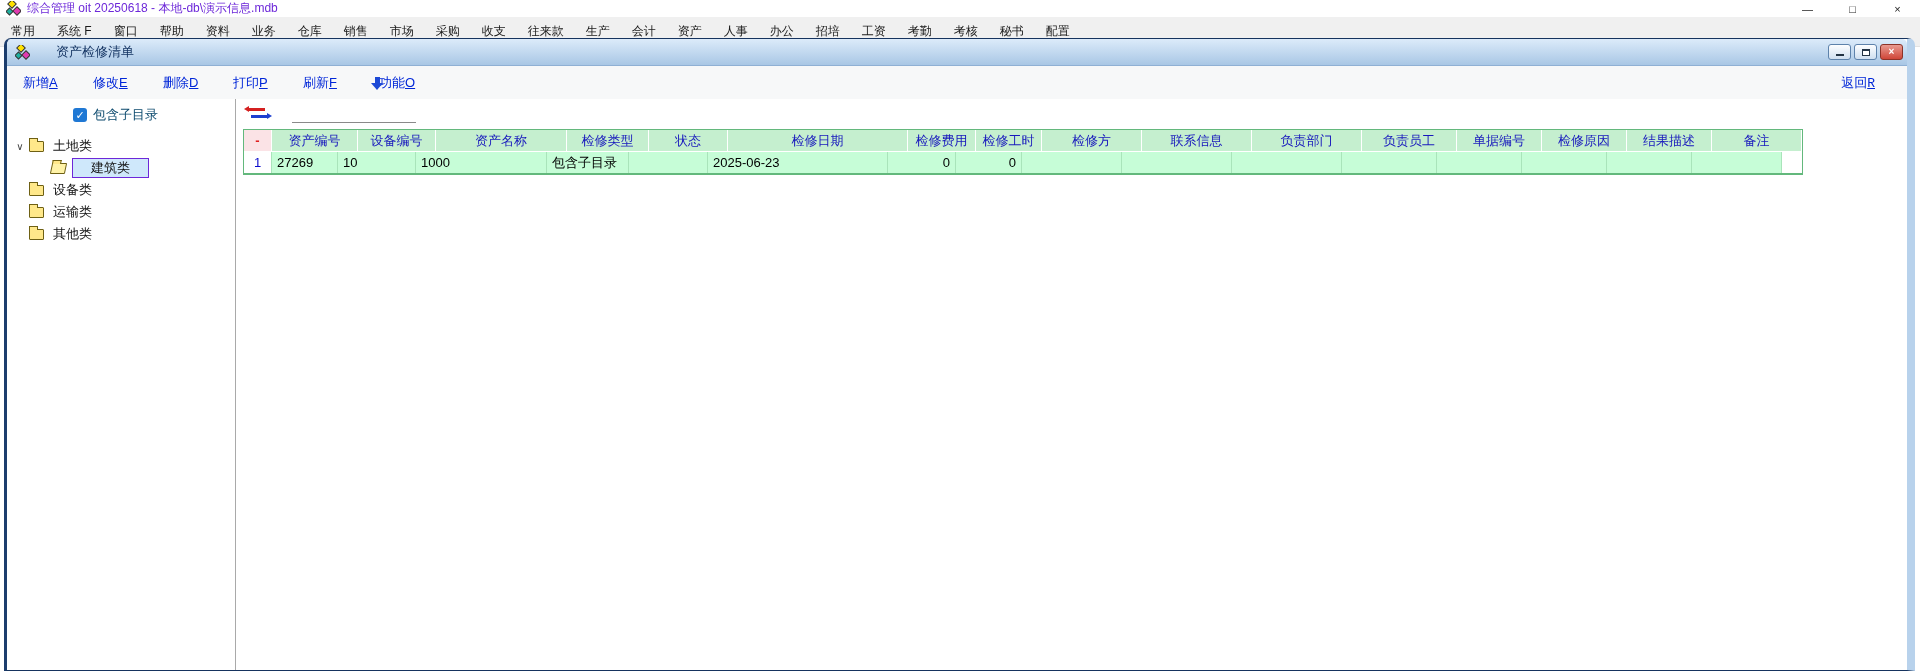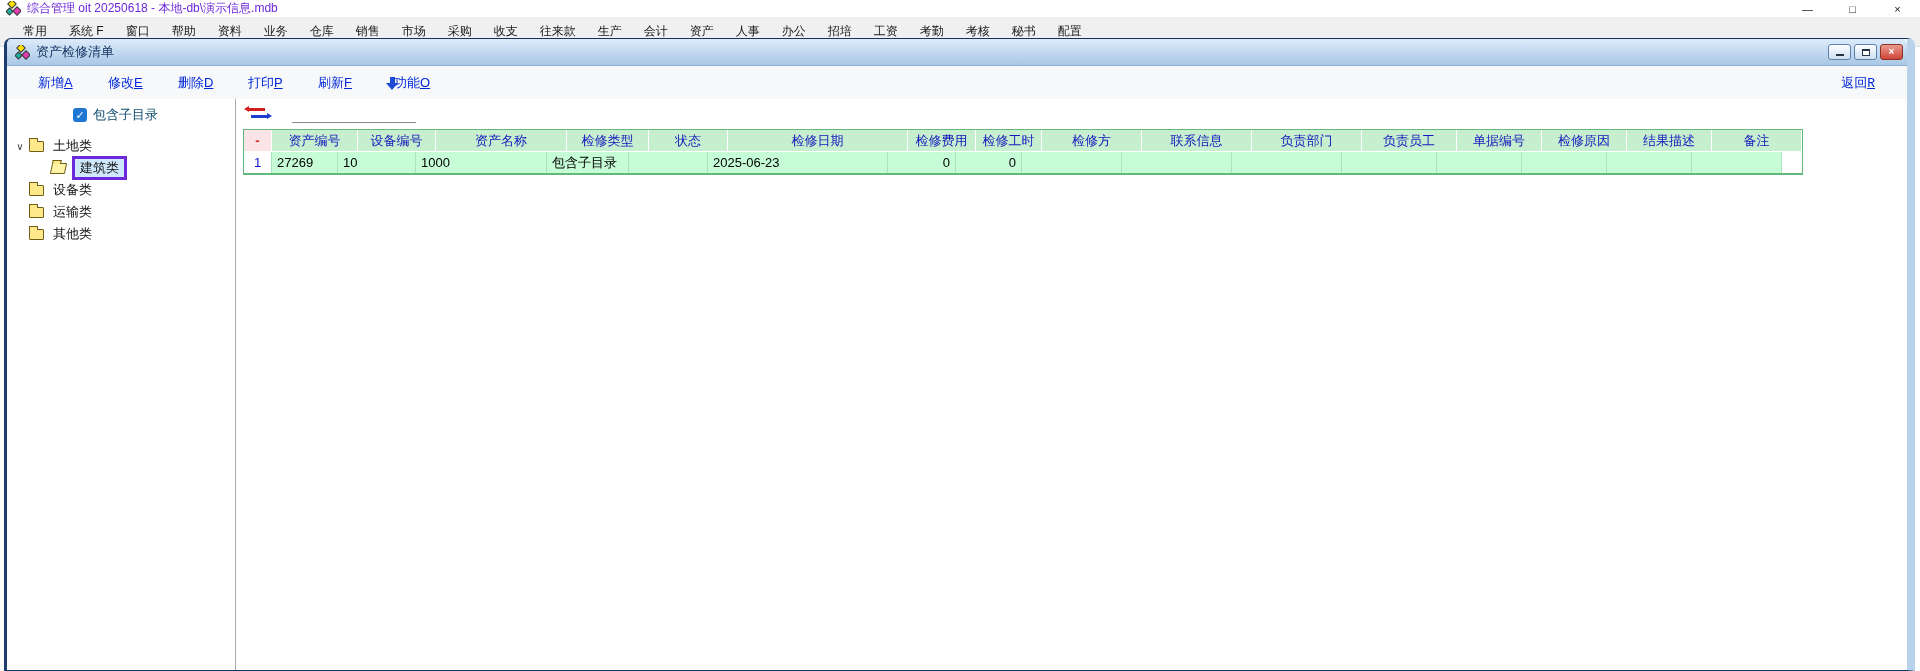--- a/index.html
+++ b/index.html
@@ -10,43 +10,43 @@
   .os-titlebar { position:absolute; left:0; top:0; width:1920px; height:17px; background:#ffffff;
                  display:flex; align-items:center; }
   .os-titlebar .app-icon { margin:0 6px 0 6px; }
   .os-title { font-size:12px; color:#6d28d9; }
   .os-controls { position:absolute; right:0; top:0; height:17px; display:flex; }
   .os-btn { width:45px; height:17px; display:flex; align-items:center; justify-content:center;
             font-size:11px; color:#222; cursor:default; }
 
   
   .menubar { position:absolute; left:0; top:17px; width:1920px; height:30px; background:#f0f0f0;
-             border-bottom:1px solid #e2e2e2; display:flex; align-items:center; padding-left:12px; }
+             border-bottom:1px solid #e2e2e2; display:flex; align-items:center; padding-left:0; }
   .menu-item { padding:1px 11px; font-size:12px; color:#1a1a1a; white-space:nowrap; }
 
   
   .mdi-window { position:absolute; left:4px; top:38px; width:1911px; height:633px;
                 background:#ffffff; border:1px solid #16335e; border-left:3px solid #1c3d6d;
                 border-right:8px solid #b8d2ec; border-radius:7px 7px 0 0; }
   .win-titlebar { position:absolute; left:0; top:0; right:0; height:27px;
                   background:linear-gradient(#dcebfa, #a9c7e5); border-radius:5px 5px 0 0;
-                  display:flex; align-items:center; border-bottom:1px solid #8fb0d4; }
+                  display:flex; align-items:center; border-bottom:1px solid #8fb0d4;gap:20px; }
   .win-titlebar .app-icon { margin:0 6px 0 8px; }
   .win-title { font-size:13px; color:#10305f; }
   .win-controls { position:absolute; right:4px; top:5px; display:flex; gap:3px; }
   .win-btn { width:23px; height:16px; border:1px solid #5d82ab; border-radius:3px;
              background:linear-gradient(#fdfeff,#cfdff0); display:flex; align-items:center;
              justify-content:center; font-size:10px; color:#234; line-height:1; }
   .win-btn.close { background:linear-gradient(#e99a90,#cf4638); color:#fff; border-color:#8c3328; font-weight:bold; }
   .restore-glyph { width:8px; height:7px; border:1px solid #234; border-top-width:2px; background:#fff; }
   .min-glyph { width:8px; height:2px; background:#234; margin-top:5px; }
 
   
   .toolbar { position:absolute; left:0; top:27px; right:0; height:33px; background:#f7f8f9;
-             display:flex; align-items:center; padding-left:31px; }
+             display:flex; align-items:center; padding-left:16px; }
   .tool-item { color:#0026d8; font-size:13px; margin-right:28px; width:42px; white-space:nowrap;
                display:flex; align-items:center; cursor:default; }
   .tool-item u { text-decoration:underline; }
   .tool-item .down-arrow { margin-right:6px; }
   .down-arrow { display:inline-block; width:0; height:0; position:relative; }
   .down-arrow::before { content:""; position:absolute; left:2px; top:-6px; width:5px; height:6px; background:#1d49d6; }
   .down-arrow::after { content:""; position:absolute; left:-2px; top:0; border-left:6.5px solid transparent;
                        border-right:6.5px solid transparent; border-top:7px solid #1d49d6; }
   .back-button { position:absolute; right:32px; top:8px; color:#0026d8; font-size:13px;font-family:Liberation Mono, monospace; }
   .back-button u { text-decoration:underline; }
@@ -56,21 +56,21 @@
   .left-pane { position:absolute; left:0; top:0; bottom:0; width:229px; border-right:1px solid #a9a9a9; }
   .checkbox-row { position:absolute; left:66px; top:7px; display:flex; align-items:center; }
   .checkbox { width:14px; height:14px; background:#1f78d4; border-radius:3px; color:#fff; font-size:11px;
               display:flex; align-items:center; justify-content:center; margin-right:6px; line-height:1; }
   .checkbox-label { font-size:13px; color:#0c4a6e; }
 
   .tree { position:absolute; left:6px; top:36px; right:4px; }
   .tree-item { display:flex; align-items:center; height:22px; font-size:13px; white-space:nowrap; }
   .tree-item .expander { width:14px; text-align:center; color:#444; font-size:10px; margin-right:2px; }
   .tree-item .spacer { display:inline-block; }
-  .tree-item.selected .label-box { background:#cfe8fb; border:3px solid #6d28d9; padding:0 5px; }
+  .tree-item.selected .label-box { background:#cfe8fb; border:1px solid #6d28d9; padding:0 18px; }
   .label-box { padding:0 3px; }
   .folder { display:inline-block; width:15px; height:11px; background:#ffe88a; border:1px solid #6e6014;
             border-radius:1px; position:relative; margin:0 6px 0 0; flex:none; }
   .folder::before { content:""; position:absolute; top:-4px; left:-1px; width:7px; height:3px;
                     background:#ffe88a; border:1px solid #6e6014; border-bottom:none; }
   .folder.open { transform:skewX(-12deg); background:#fff3a8; }
 
   
   .swap-icon { position:absolute; left:242px; top:8px; width:18px; height:14px; }
   .swap-icon .a1 { position:absolute; left:0; top:1px; width:16px; height:3px; background:#d42020; }

